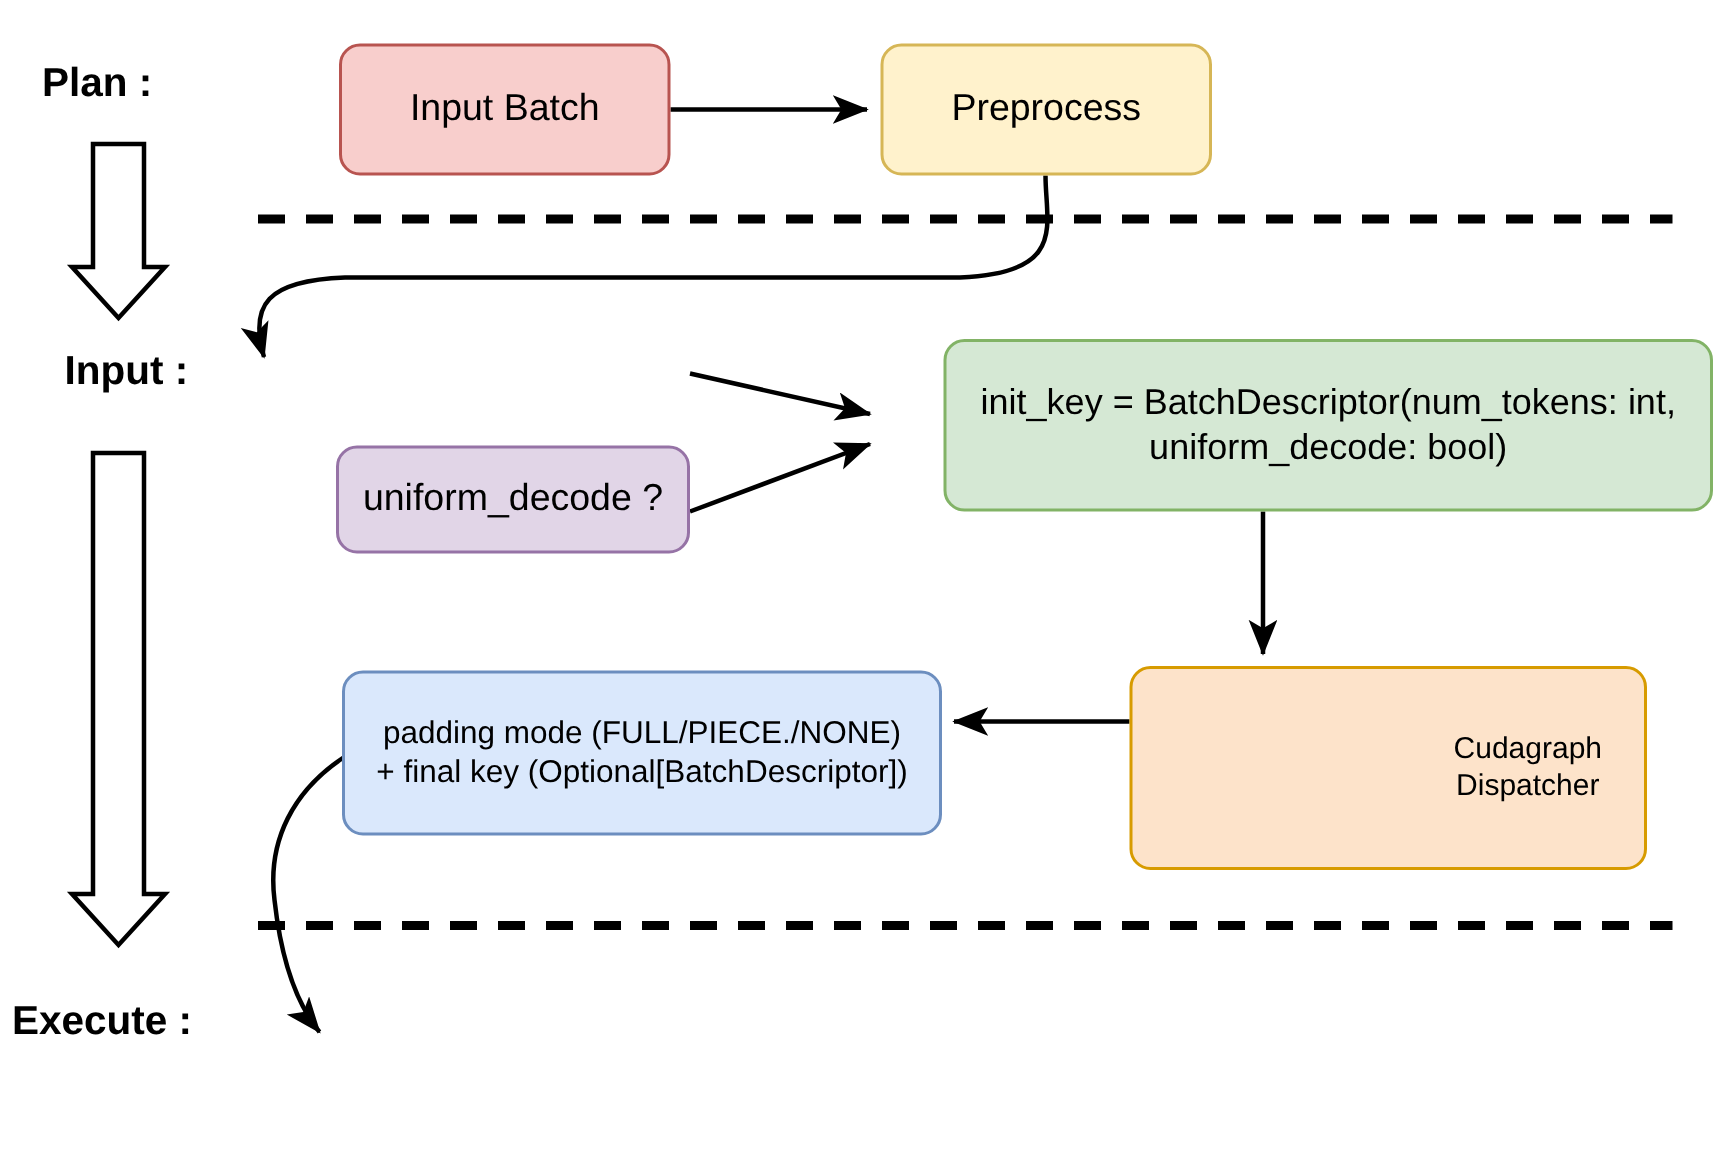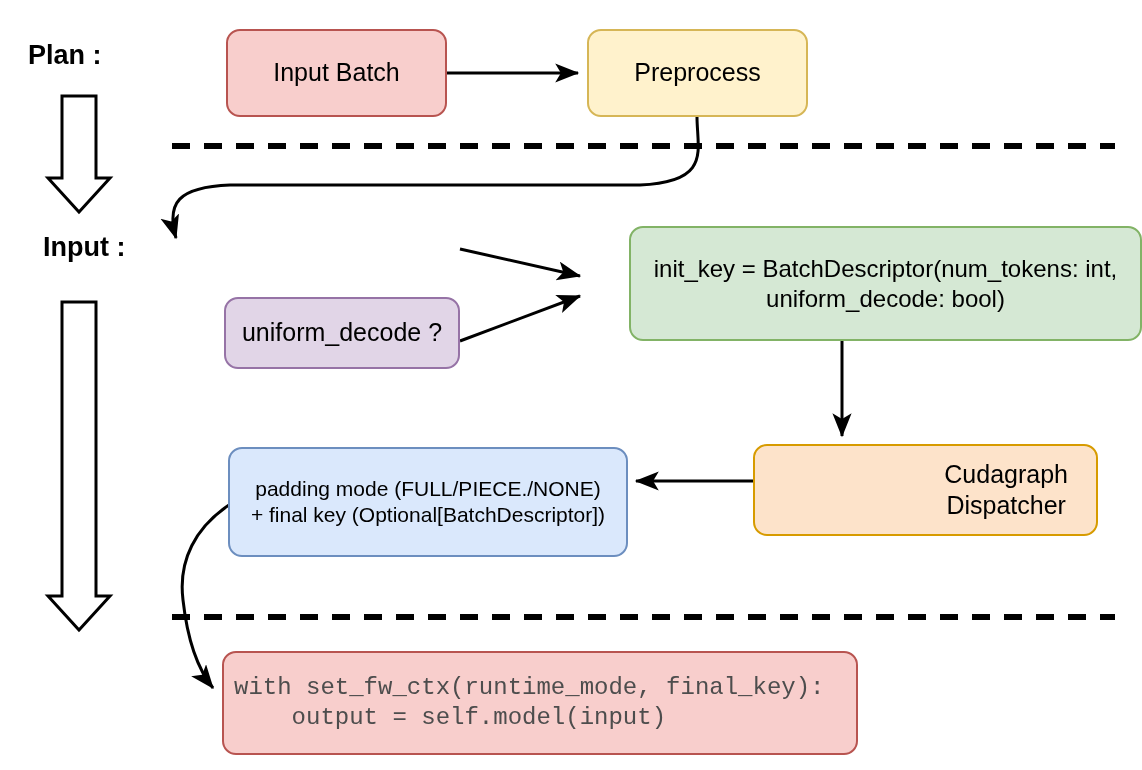--- a/index.html
+++ b/index.html
@@ -105,34 +105,33 @@
     <g>
       <path d="M 62 96 L 96 96 L 96 178 L 110 178 L 79 212 L 48 178 L 62 178 Z" fill="#ffffff" stroke="#000000" stroke-width="3" stroke-linejoin="miter"></path>
     </g>
     <g>
       <path d="M 62 302 L 96 302 L 96 596 L 110 596 L 79 630 L 48 596 L 62 596 Z" fill="#ffffff" stroke="#000000" stroke-width="3" stroke-linejoin="miter"></path>
     </g>
   </svg>
 
   <div class="stage-label" style="left:28px; top:40px;">Plan :</div>
   <div class="stage-label" style="left:43px; top:232px;">Input :</div>
+  <div class="stage-label" style="left:8px; top:665px;">Execute :</div>
 
   <div class="node" style="left:226px; top:29px; width:221px; height:88px; background:#f8cecc; border-color:#b85450; font-size:25px;">Input Batch</div>
 
   <div class="node" style="left:587px; top:29px; width:221px; height:88px; background:#fff2cc; border-color:#d6b656; font-size:25px;">Preprocess</div>
 
 
   <div class="node" style="left:224px; top:297px; width:236px; height:72px; background:#e1d5e7; border-color:#9673a6; font-size:25px;text-align:right;">uniform_decode ?</div>
 
   <div class="node" style="left:589px; top:226px; width:513px; height:115px; background:#d5e8d4; border-color:#82b366; font-size:24px; white-space:pre-line;margin-left:40px;">init_key = BatchDescriptor(num_tokens: int,
 uniform_decode: bool)</div>
 
-  <div class="node" style="left:753px; top:444px; width:345px; height:92px; background:#fde3ca; border-color:#d79b00; font-size:25px; white-space:pre-line; justify-content:flex-end; padding-right:28px;">Cudagraph
+  <div class="node" style="left:753px; top:444px; width:345px; height:136px; background:#fde3ca; border-color:#d79b00; font-size:20px; white-space:pre-line; justify-content:flex-end; padding-right:28px;">Cudagraph
 Dispatcher</div>
 
 
   <div class="node" style="left:228px; top:447px; width:400px; height:110px; background:#dae8fc; border-color:#6c8ebf; font-size:21px; white-space:pre-line;">padding mode (FULL/PIECE./NONE)
 + final key (Optional[BatchDescriptor])</div>
 
-  <div class="node code-node" style="left:222px; top:651px; width:636px; height:104px; background:#f8cecc; border-color:#b85450;">with set_fw_ctx(runtime_mode, final_key):
-    output = self.model(input)</div>
 
 </div>
 
 </body></html>

